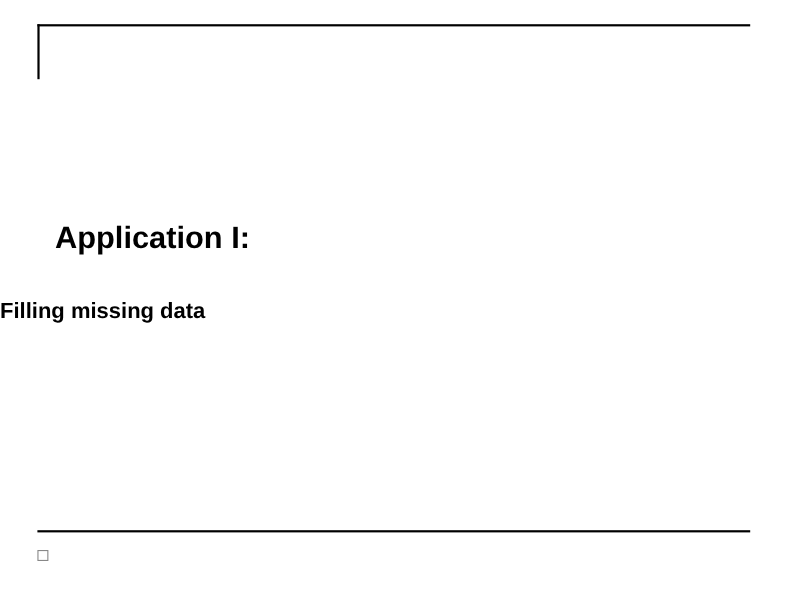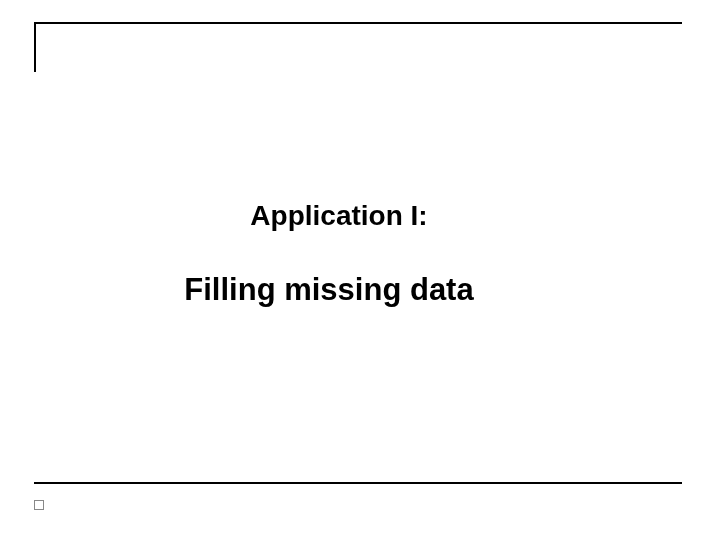--- a/index.html
+++ b/index.html
@@ -17,34 +17,33 @@
       width: 648px;
       height: 50px;
       border-top: 2px solid #000000;
       border-left: 2px solid #000000;
     }
     .content {
       position: absolute;
       top: 200px;
       left: 0;
       width: 628px;
-      text-align: center;
+      text-align: left;
     }
     .title-line1 {
       font-size: 28px;
       font-weight: bold;
       color: #000000;
       margin-bottom: 40px;
       padding-left: 50px;
     }
     .title-line2 {
-      font-size: 31px;
+      font-size: 20px;
       font-weight: bold;
       color: #000000;
-      padding-left: 30px;
     }
     .bottom-line {
       position: absolute;
       bottom: 56px;
       left: 34px;
       width: 648px;
       height: 2px;
       background: #000000;
     }
     .footer-square {

